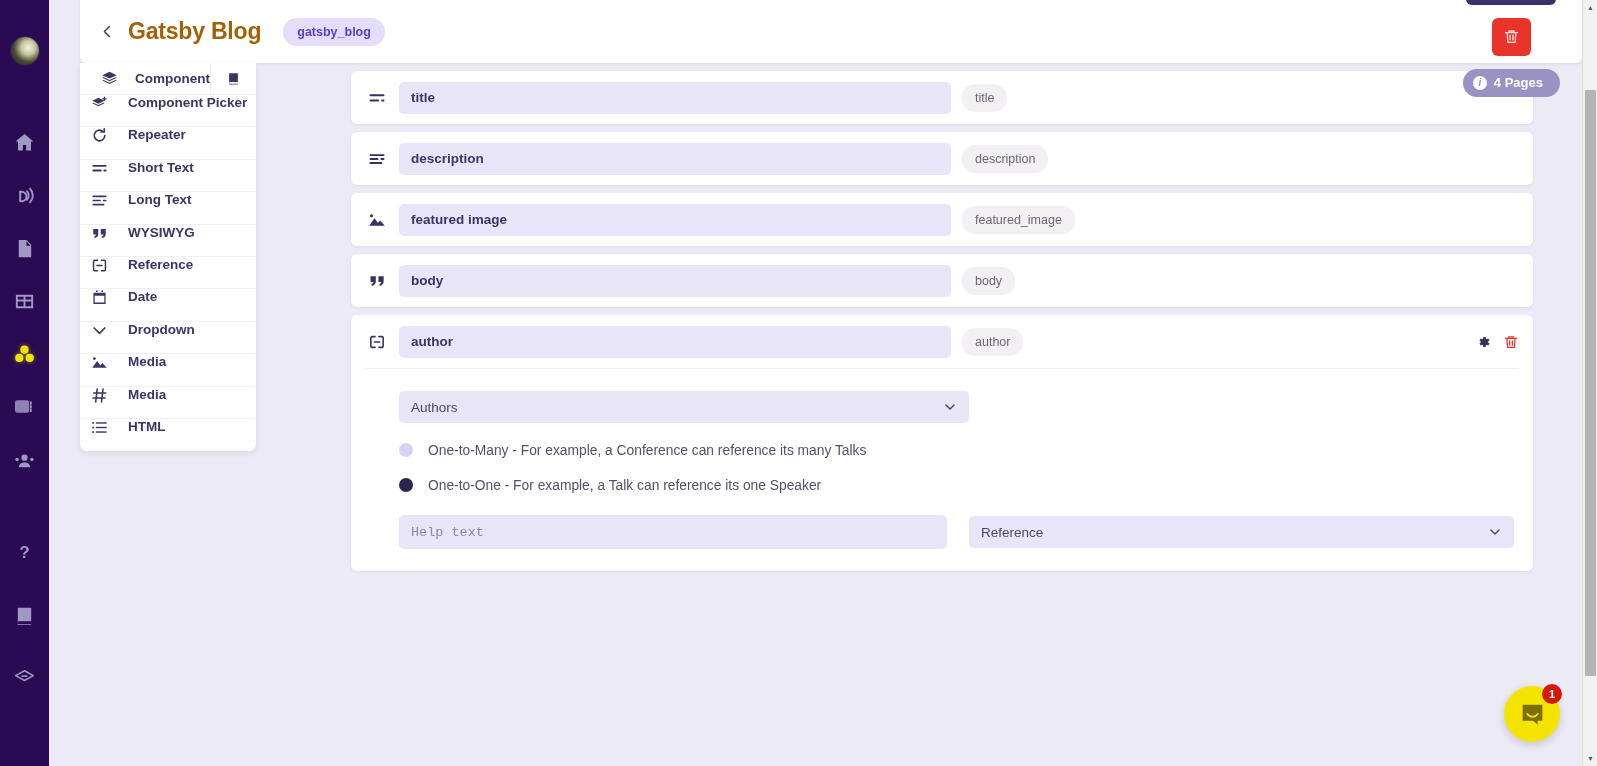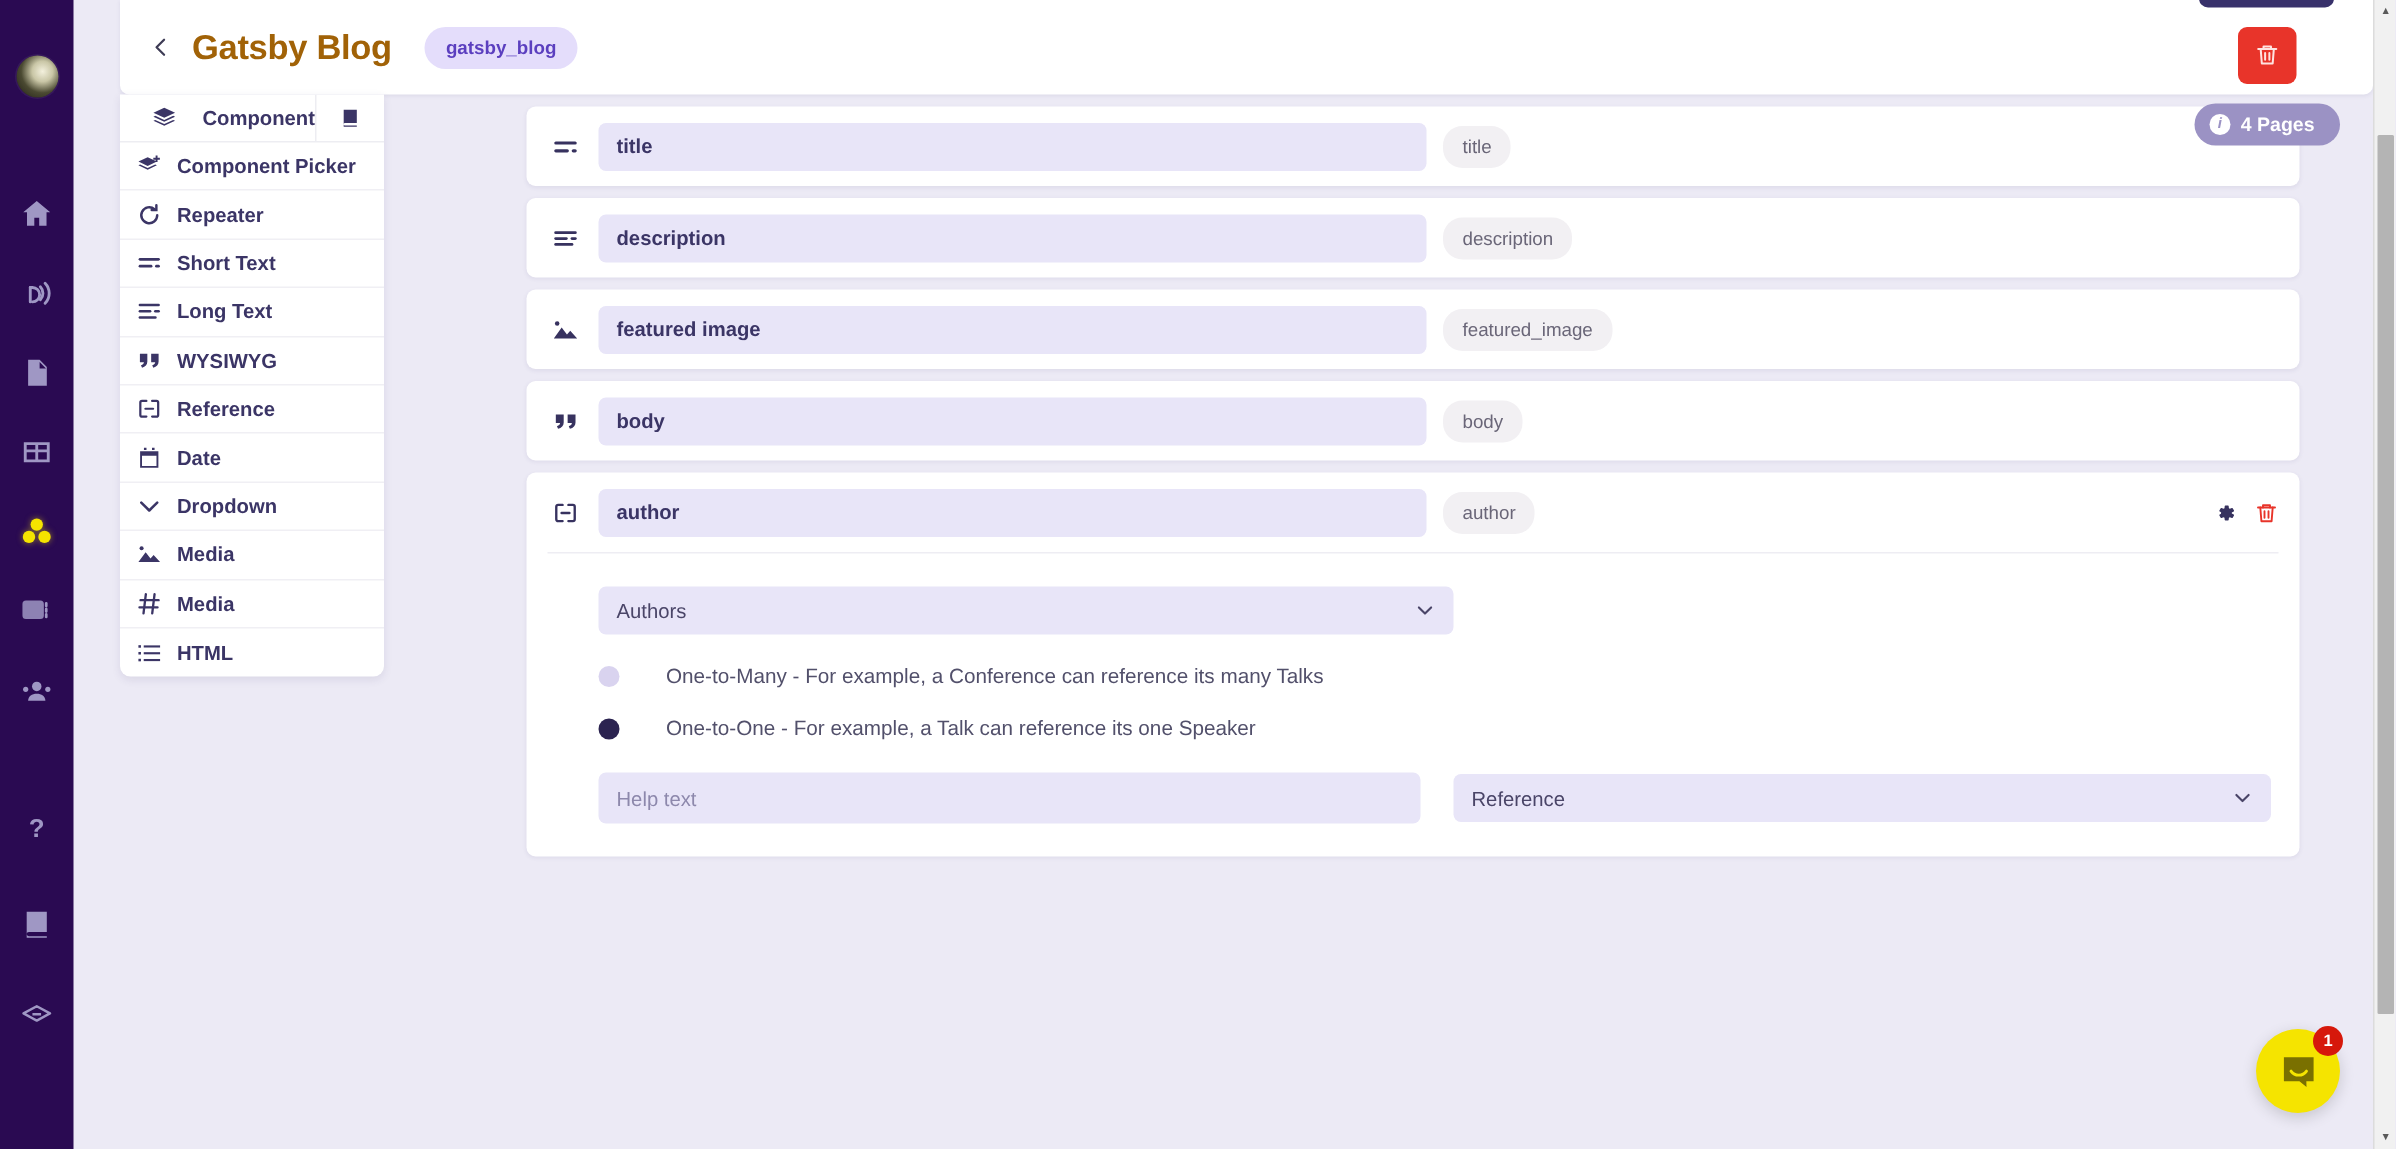--- a/index.html
+++ b/index.html
@@ -104,21 +104,21 @@
     padding-left: 21px; cursor: pointer; justify-content: space-between;
   }
   .type-head-main .label { font-size: 13.5px; font-weight: bold; color: #3b3566; }
   .type-head-book {
     width: 46px; border-left: 1px solid #ededf2;
     display: flex; align-items: center; justify-content: center; cursor: pointer;
     color: #3b3566;
   }
   .type-head-book svg { width: 15px; height: 15px; }
   .type-item {
-    display: flex; align-items: center; gap: 10px;
+    display: flex; align-items: flex-start; gap: 20px;
     height: 32.4px; padding-left: 11px;
     border-bottom: 1px solid #f0eff4;
     cursor: pointer;
   }
   .type-item:last-child { border-bottom: none; }
   .type-item .label { font-size: 13.5px; font-weight: bold; color: #3b3566; white-space: nowrap; }
   .t-ico { width: 17px; height: 17px; flex: 0 0 17px; color: #3b3566;
            display: flex; align-items: center; justify-content: center; }
   .t-ico svg { width: 100%; height: 100%; display: block; }
 
@@ -163,31 +163,31 @@
     position: relative; width: 570px; height: 32px;
     background: #e8e5f8; border-radius: 5px;
     display: flex; align-items: center; padding: 0 12px; cursor: pointer;
   }
   .select-box .sel-val { font-size: 13.5px; color: #4a4568; }
   .select-box .chev { position: absolute; right: 12px; top: 50%; transform: translateY(-50%);
                       width: 14px; height: 14px; color: #4a4568; }
   .select-box .chev svg { width: 100%; height: 100%; display: block; }
 
   .radio-group { margin-top: 20px; }
-  .radio-row { display: flex; align-items: center; gap: 31px; margin-bottom: 20px; cursor: pointer; }
+  .radio-row { display: flex; align-items: flex-start; gap: 15px; margin-bottom: 20px; cursor: pointer; }
   .radio-row:last-child { margin-bottom: 0; }
   .radio-dot { width: 14px; height: 14px; border-radius: 50%; background: #d9d3ef; flex: 0 0 14px; }
   .radio-row.checked .radio-dot { background: #2b2350; }
   .radio-label { font-size: 13.8px; color: #52506b; white-space: nowrap; }
 
   .bottom-row { display: flex; align-items: center; gap: 22px; margin-top: 22px; }
   .help-input {
     width: 548px; height: 31px; background: #e8e5f8;
     border: none; border-radius: 5px; padding: 17px 12px;
-    font-family: Liberation Sans, sans-serif; font-size: 13.5px; color: #4a4568; outline: none;
+    font-family: Liberation Mono, monospace; font-size: 13.5px; color: #4a4568; outline: none;
   }
   .help-input::placeholder { color: #8d88ac; }
   .ref-select { width: 545px; }
 
   
   .chat-fab {
     position: absolute; right: 37px; bottom: 24px;
     width: 56px; height: 56px; border-radius: 50%;
     background: #f5e400; cursor: pointer; z-index: 40;
     display: flex; align-items: center; justify-content: center;

